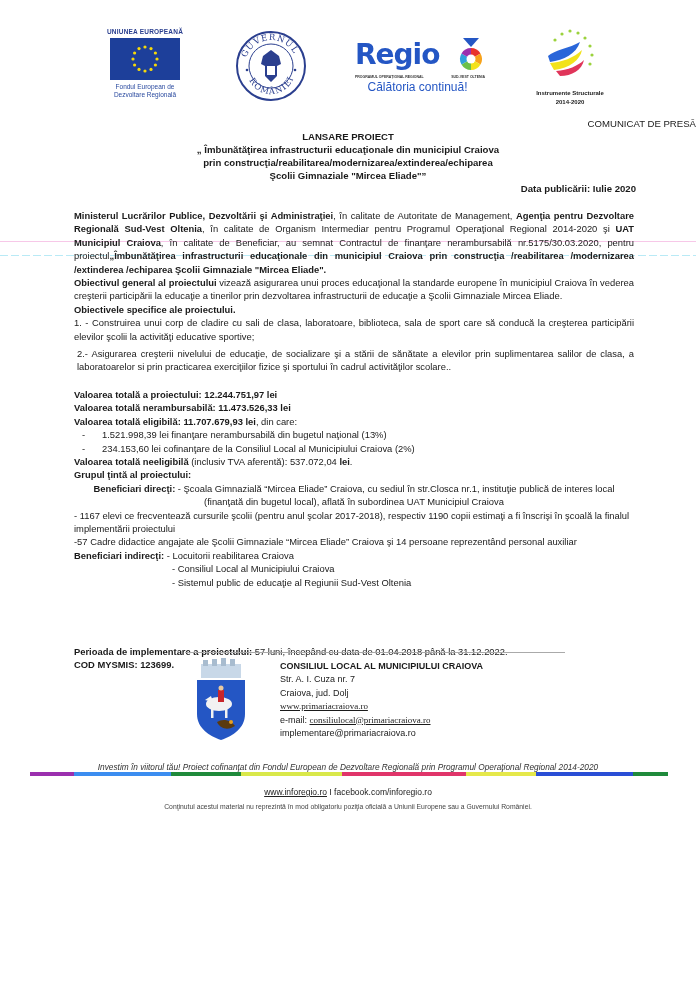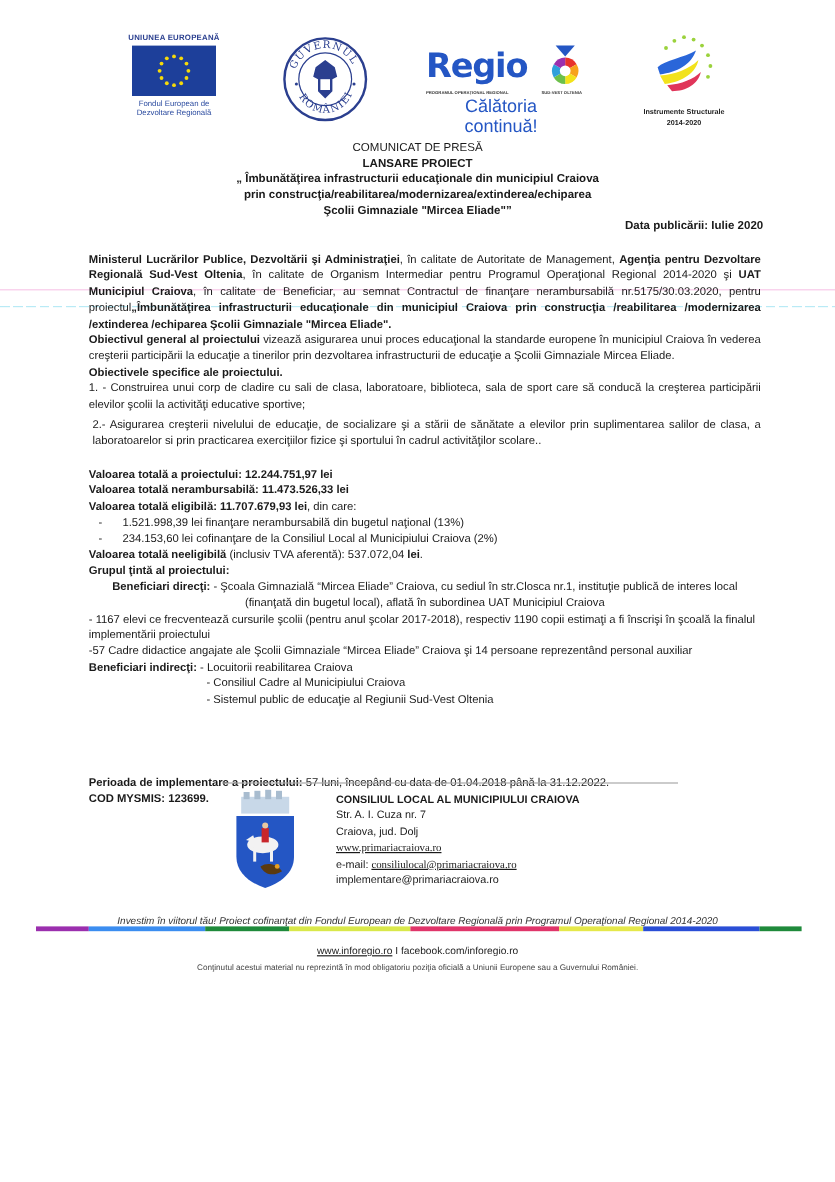--- a/index.html
+++ b/index.html
@@ -12,27 +12,27 @@
   .logo { position: absolute; }
   .eu { left: 0; top: 0; width: 90px; text-align: center; }
   .eu .t { font-size: 6.5px; font-weight: bold; color: #2a3f8f; letter-spacing: 0.2px; }
   .eu .flag { width: 70px; height: 42px; background: #1d3f9a; margin: 3px auto 3px; position: relative; }
   .eu .flag svg { position: absolute; left: 0; top: 0; }
   .eu .b { font-size: 6.5px; color: #2a4a9f; line-height: 8px; }
   .gov { left: 135px; top: 2px; width: 72px; height: 72px; }
   .regio { left: 255px; top: 8px; width: 140px; height: 60px; }
   .regio .word { font-size: 28px; font-weight: bold; color: #2456c4; letter-spacing: -1px; line-height: 38px; font-family: "DejaVu Sans", sans-serif; }
   .regio .small { font-size: 3.5px; color: #333; font-weight: bold; display: flex; justify-content: space-between; width: 130px; margin-top: 1px; }
-  .regio .sub { font-size: 15px; color: #2456c4; text-align: center; width: 125px; margin-top: 1px; }
+  .regio .sub { font-size: 12px; color: #2456c4; text-align: center; width: 125px; margin-top: 1px; }
   .instr { left: 425px; top: 0; width: 90px; text-align: center; }
   .instr .cap { font-size: 6px; font-weight: bold; color: #222; line-height: 7px; margin-top: 2px; }
 
   
   .title { position: absolute; top: 117px; left: 0; width: 696px; text-align: center; font-size: 9.6px; line-height: 13px; }
-  .title .l1 { font-weight: normal; }
+  .title .l1 { font-weight: normal; text-align: right; }
   .title .b { font-weight: bold; }
   .date { position: absolute; top: 183px; right: 60px; font-size: 9.6px; font-weight: bold; }
 
   
   .body { position: absolute; top: 209px; left: 74px; width: 560px; font-size: 9.4px; line-height: 13.4px; text-align: justify; }
   .body p { margin: 0; }
   .body b { font-weight: bold; }
   .gap2 { height: 14px; }
   .bul { padding-left: 28px; position: relative; }
   .bul::before { content: "-"; position: absolute; left: 8px; }
@@ -174,21 +174,21 @@
     <p><b>Valoarea totală nerambursabilă: 11.473.526,33 lei</b></p>
     <p><b>Valoarea totală eligibilă: 11.707.679,93  lei</b><span>, din care:</span></p>
     <p class="bul">1.521.998,39 lei finanţare nerambursabilă din bugetul naţional (13%)</p>
     <p class="bul">234.153,60 lei cofinanţare de la Consiliul Local al Municipiului Craiova (2%)</p>
     <p><b>Valoarea totală neeligibilă</b><span> (inclusiv TVA aferentă): 537.072,04 </span><b>lei</b><span>.</span></p>
     <p><b>Grupul ţintă al proiectului:</b></p>
     <p style="text-align:center"><b>Beneficiari direcţi:</b><span>  - Şcoala Gimnazială “Mircea Eliade” Craiova, cu sediul în str.Closca nr.1, instituţie publică de interes local (finanţată din bugetul local), aflată în subordinea UAT Municipiul Craiova</span></p>
     <p style="text-align:left">- 1167 elevi ce frecventează cursurile şcolii (pentru anul şcolar 2017-2018), respectiv 1190 copii estimaţi a fi înscrişi în şcoală la finalul implementării proiectului</p>
     <p style="text-align:left">-57 Cadre didactice angajate ale Şcolii Gimnaziale “Mircea Eliade” Craiova şi 14 persoane reprezentând personal auxiliar</p>
     <p><b>Beneficiari indirecţi:</b><span>  - Locuitorii reabilitarea Craiova</span></p>
-    <p class="ind">- Consiliul Cadre al Municipiului Craiova</p>
+    <p class="ind">- Consiliul Local al Municipiului Craiova</p>
     <p class="ind">- Sistemul public de educaţie al Regiunii Sud-Vest Oltenia</p>
   </div>
 
   <div class="impl">
     <div><b>Perioada de implementare a proiectului:</b><span> 57 luni, începând cu data de 01.04.2018 până la 31.12.2022.</span></div>
     <div><b>COD MYSMIS: 123699.</b></div>
   </div>
 
   <div class="contact">
     <div class="rule"></div>

